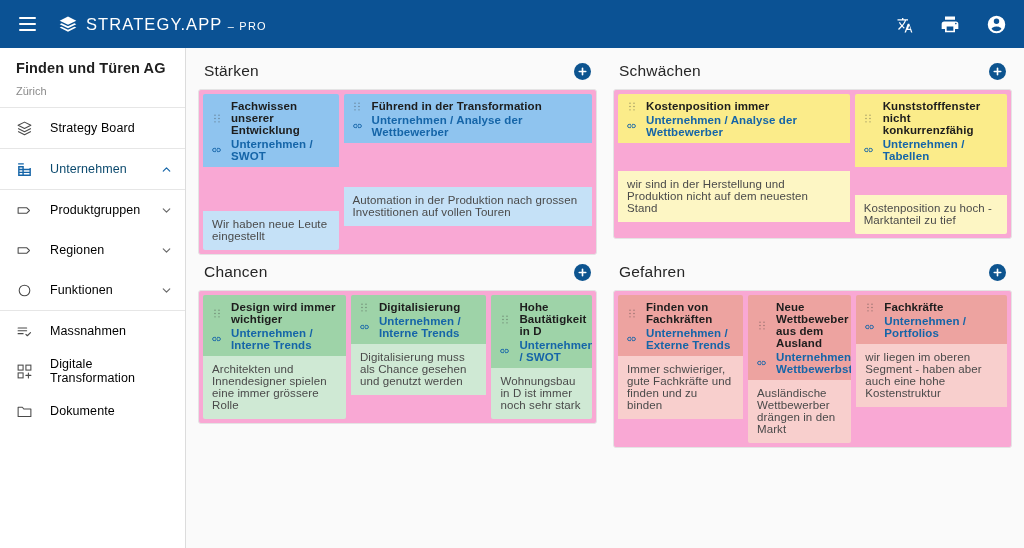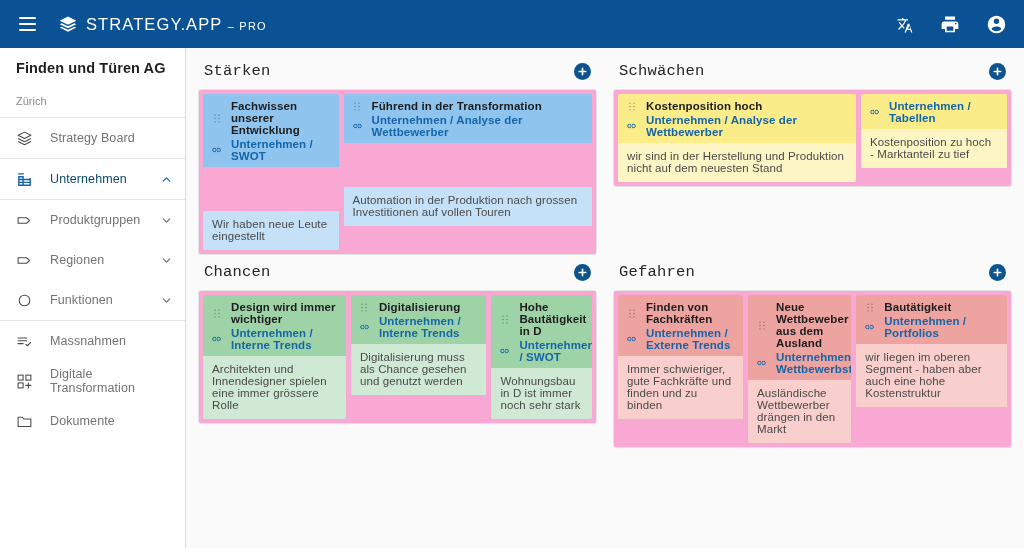--- a/index.html
+++ b/index.html
@@ -51,32 +51,32 @@
   .sidebar {
     position: absolute; top: 48px; left: 0;
     width: 186px; height: 500px;
     background: #ffffff;
     border-right: 1px solid #dcdcdc;
     overflow: hidden;
     z-index: 10;
   }
   .org-block { padding: 11px 14px 10px 16px; border-bottom: 1px solid #e6e6e6; }
   .org-name { font-size: 14.5px; font-weight: 700; color: #1f1f1f; letter-spacing: .1px; line-height: 18px; }
-  .org-city { font-size: 11px; color: #8a8a8a; margin-top: 18px; }
+  .org-city { font-size: 11px; color: #8a8a8a; margin-top: 8px; }
 
   .nav-group { border-bottom: 1px solid #e6e6e6; }
   .nav-group.no-border { border-bottom: none; }
 
   .nav-item {
     display: flex; align-items: center;
     height: 40px; padding: 0 12px 0 16px;
     cursor: pointer;
   }
   .nav-ico { width: 22px; flex: none; display: flex; align-items: center; justify-content: flex-start; color: #5f6368; }
-  .nav-label { font-size: 12.5px; color: #737373; margin-left: 12px; flex: 1 1 auto; letter-spacing: .1px; }
+  .nav-label { font-size: 12.5px; color: #000000; margin-left: 12px; flex: 1 1 auto; letter-spacing: .1px; }
   .nav-item.active > .nav-label { color: #0c4a6e; }
   .nav-item.active > .nav-ico { color: #1565a8; }
   .nav-chev { width: 14px; flex: none; color: #1565a8; display: flex; align-items: center; justify-content: center; }
   .nav-chev.gray { color: #6b6b6b; }
 
   .nav-sub {
     display: flex; align-items: center;
     height: 32px; margin: 0 6px; padding-left: 46px;
     border-radius: 3px; cursor: pointer;
     font-size: 12.5px; color: #333;
@@ -96,21 +96,20 @@
     display: grid;
     grid-template-columns: 1fr 1fr;
     column-gap: 16px;
     row-gap: 0px;
   }
 
   .quadrant { padding-top: 8px; }
   .q-head {
     display: flex; align-items: center; justify-content: space-between;
     padding: 0 6px 9px 6px;
-    font-family: Liberation Mono, monospace;
   }
   .q-title { font-size: 15.5px; color: #262626; letter-spacing: .2px; }
   .add-btn {
     width: 17px; height: 17px; border-radius: 50%;
     background: #0d548f; color: #fff;
     display: flex; align-items: center; justify-content: center;
     cursor: pointer; flex: none;
   }
 
   .q-card {
@@ -128,21 +127,21 @@
   .handle-ico { width: 11px; flex: none; display: flex; justify-content: center; opacity: .55; }
   .link-ico { width: 11px; flex: none; display: flex; justify-content: center; color: #1565a8; }
   .entry-title { font-size: 11.5px; font-weight: 700; color: #1d1d1d; letter-spacing: .1px; }
   .entry-link { font-size: 11.5px; font-weight: 700; color: #1565a8; letter-spacing: .1px; cursor: pointer; }
   .entry-body { padding: 7px 9px 8px 9px; font-size: 11.5px; color: #4a4a4a; letter-spacing: .1px; }
 
   
   .t-blue   .entry-head { background: #8fc4ef; }
   .t-blue   .entry-body { background: #c5e1f7; margin-top: 44px; }
   .t-yellow .entry-head { background: #fbec8a; }
-  .t-yellow .entry-body { background: #fdf6c4; }
+  .t-yellow .entry-body { background: #fdf6c4; margin-top: 28px; }
   .t-green  .entry-head { background: #9ed3a8; }
   .t-green  .entry-body { background: #cfe9d4; }
   .t-red    .entry-head { background: #eda3a0; }
   .t-red    .entry-body { background: #f8cfcd; }
 
   svg { display: block; }
 </style>
 </head>
 <body>
 
@@ -392,37 +391,50 @@
                   <span class="handle-ico">
                     <svg viewBox="0 0 12 16" width="8" height="11" fill="#3a3a3a">
                       <circle cx="3" cy="3" r="1"></circle>
                       <circle cx="9" cy="3" r="1"></circle>
                       <circle cx="3" cy="8" r="1"></circle>
                       <circle cx="9" cy="8" r="1"></circle>
                       <circle cx="3" cy="13" r="1"></circle>
                       <circle cx="9" cy="13" r="1"></circle>
                     </svg>
                   </span>
-                  <span class="entry-title">Kostenposition hoch</span>
+                  <span class="entry-title">Kostenposition immer</span>
                 </div>
                 <div class="entry-row">
                   <span class="link-ico">
                     <svg viewBox="0 0 24 24" width="12" height="12" fill="none" stroke="#1565a8" stroke-width="2" stroke-linecap="round">
                       <path d="M9.5 12h5"></path>
                       <path d="M10 8.5H7a3.5 3.5 0 0 0 0 7h3"></path>
                       <path d="M14 8.5h3a3.5 3.5 0 0 1 0 7h-3"></path>
                     </svg>
                   </span>
                   <span class="entry-link">Unternehmen / Analyse der Wettbewerber</span>
                 </div>
               </div>
               <div class="entry-body">wir sind in der Herstellung und Produktion nicht auf dem neuesten Stand</div>
             </div>
             <div class="entry">
               <div class="entry-head">
+                <div class="entry-row">
+                  <span class="handle-ico">
+                    <svg viewBox="0 0 12 16" width="8" height="11" fill="#3a3a3a">
+                      <circle cx="3" cy="3" r="1"></circle>
+                      <circle cx="9" cy="3" r="1"></circle>
+                      <circle cx="3" cy="8" r="1"></circle>
+                      <circle cx="9" cy="8" r="1"></circle>
+                      <circle cx="3" cy="13" r="1"></circle>
+                      <circle cx="9" cy="13" r="1"></circle>
+                    </svg>
+                  </span>
+                  <span class="entry-title">Kunststofffenster nicht konkurrenzfähig</span>
+                </div>
                 <div class="entry-row">
                   <span class="link-ico">
                     <svg viewBox="0 0 24 24" width="12" height="12" fill="none" stroke="#1565a8" stroke-width="2" stroke-linecap="round">
                       <path d="M9.5 12h5"></path>
                       <path d="M10 8.5H7a3.5 3.5 0 0 0 0 7h3"></path>
                       <path d="M14 8.5h3a3.5 3.5 0 0 1 0 7h-3"></path>
                     </svg>
                   </span>
                   <span class="entry-link">Unternehmen / Tabellen</span>
                 </div>
@@ -599,21 +611,21 @@
                   <span class="handle-ico">
                     <svg viewBox="0 0 12 16" width="8" height="11" fill="#3a3a3a">
                       <circle cx="3" cy="3" r="1"></circle>
                       <circle cx="9" cy="3" r="1"></circle>
                       <circle cx="3" cy="8" r="1"></circle>
                       <circle cx="9" cy="8" r="1"></circle>
                       <circle cx="3" cy="13" r="1"></circle>
                       <circle cx="9" cy="13" r="1"></circle>
                     </svg>
                   </span>
-                  <span class="entry-title">Bautätigkeit</span>
+                  <span class="entry-title">Fachkräfte</span>
                 </div>
                 <div class="entry-row">
                   <span class="link-ico">
                     <svg viewBox="0 0 24 24" width="12" height="12" fill="none" stroke="#1565a8" stroke-width="2" stroke-linecap="round">
                       <path d="M9.5 12h5"></path>
                       <path d="M10 8.5H7a3.5 3.5 0 0 0 0 7h3"></path>
                       <path d="M14 8.5h3a3.5 3.5 0 0 1 0 7h-3"></path>
                     </svg>
                   </span>
                   <span class="entry-link">Unternehmen / Portfolios</span>

